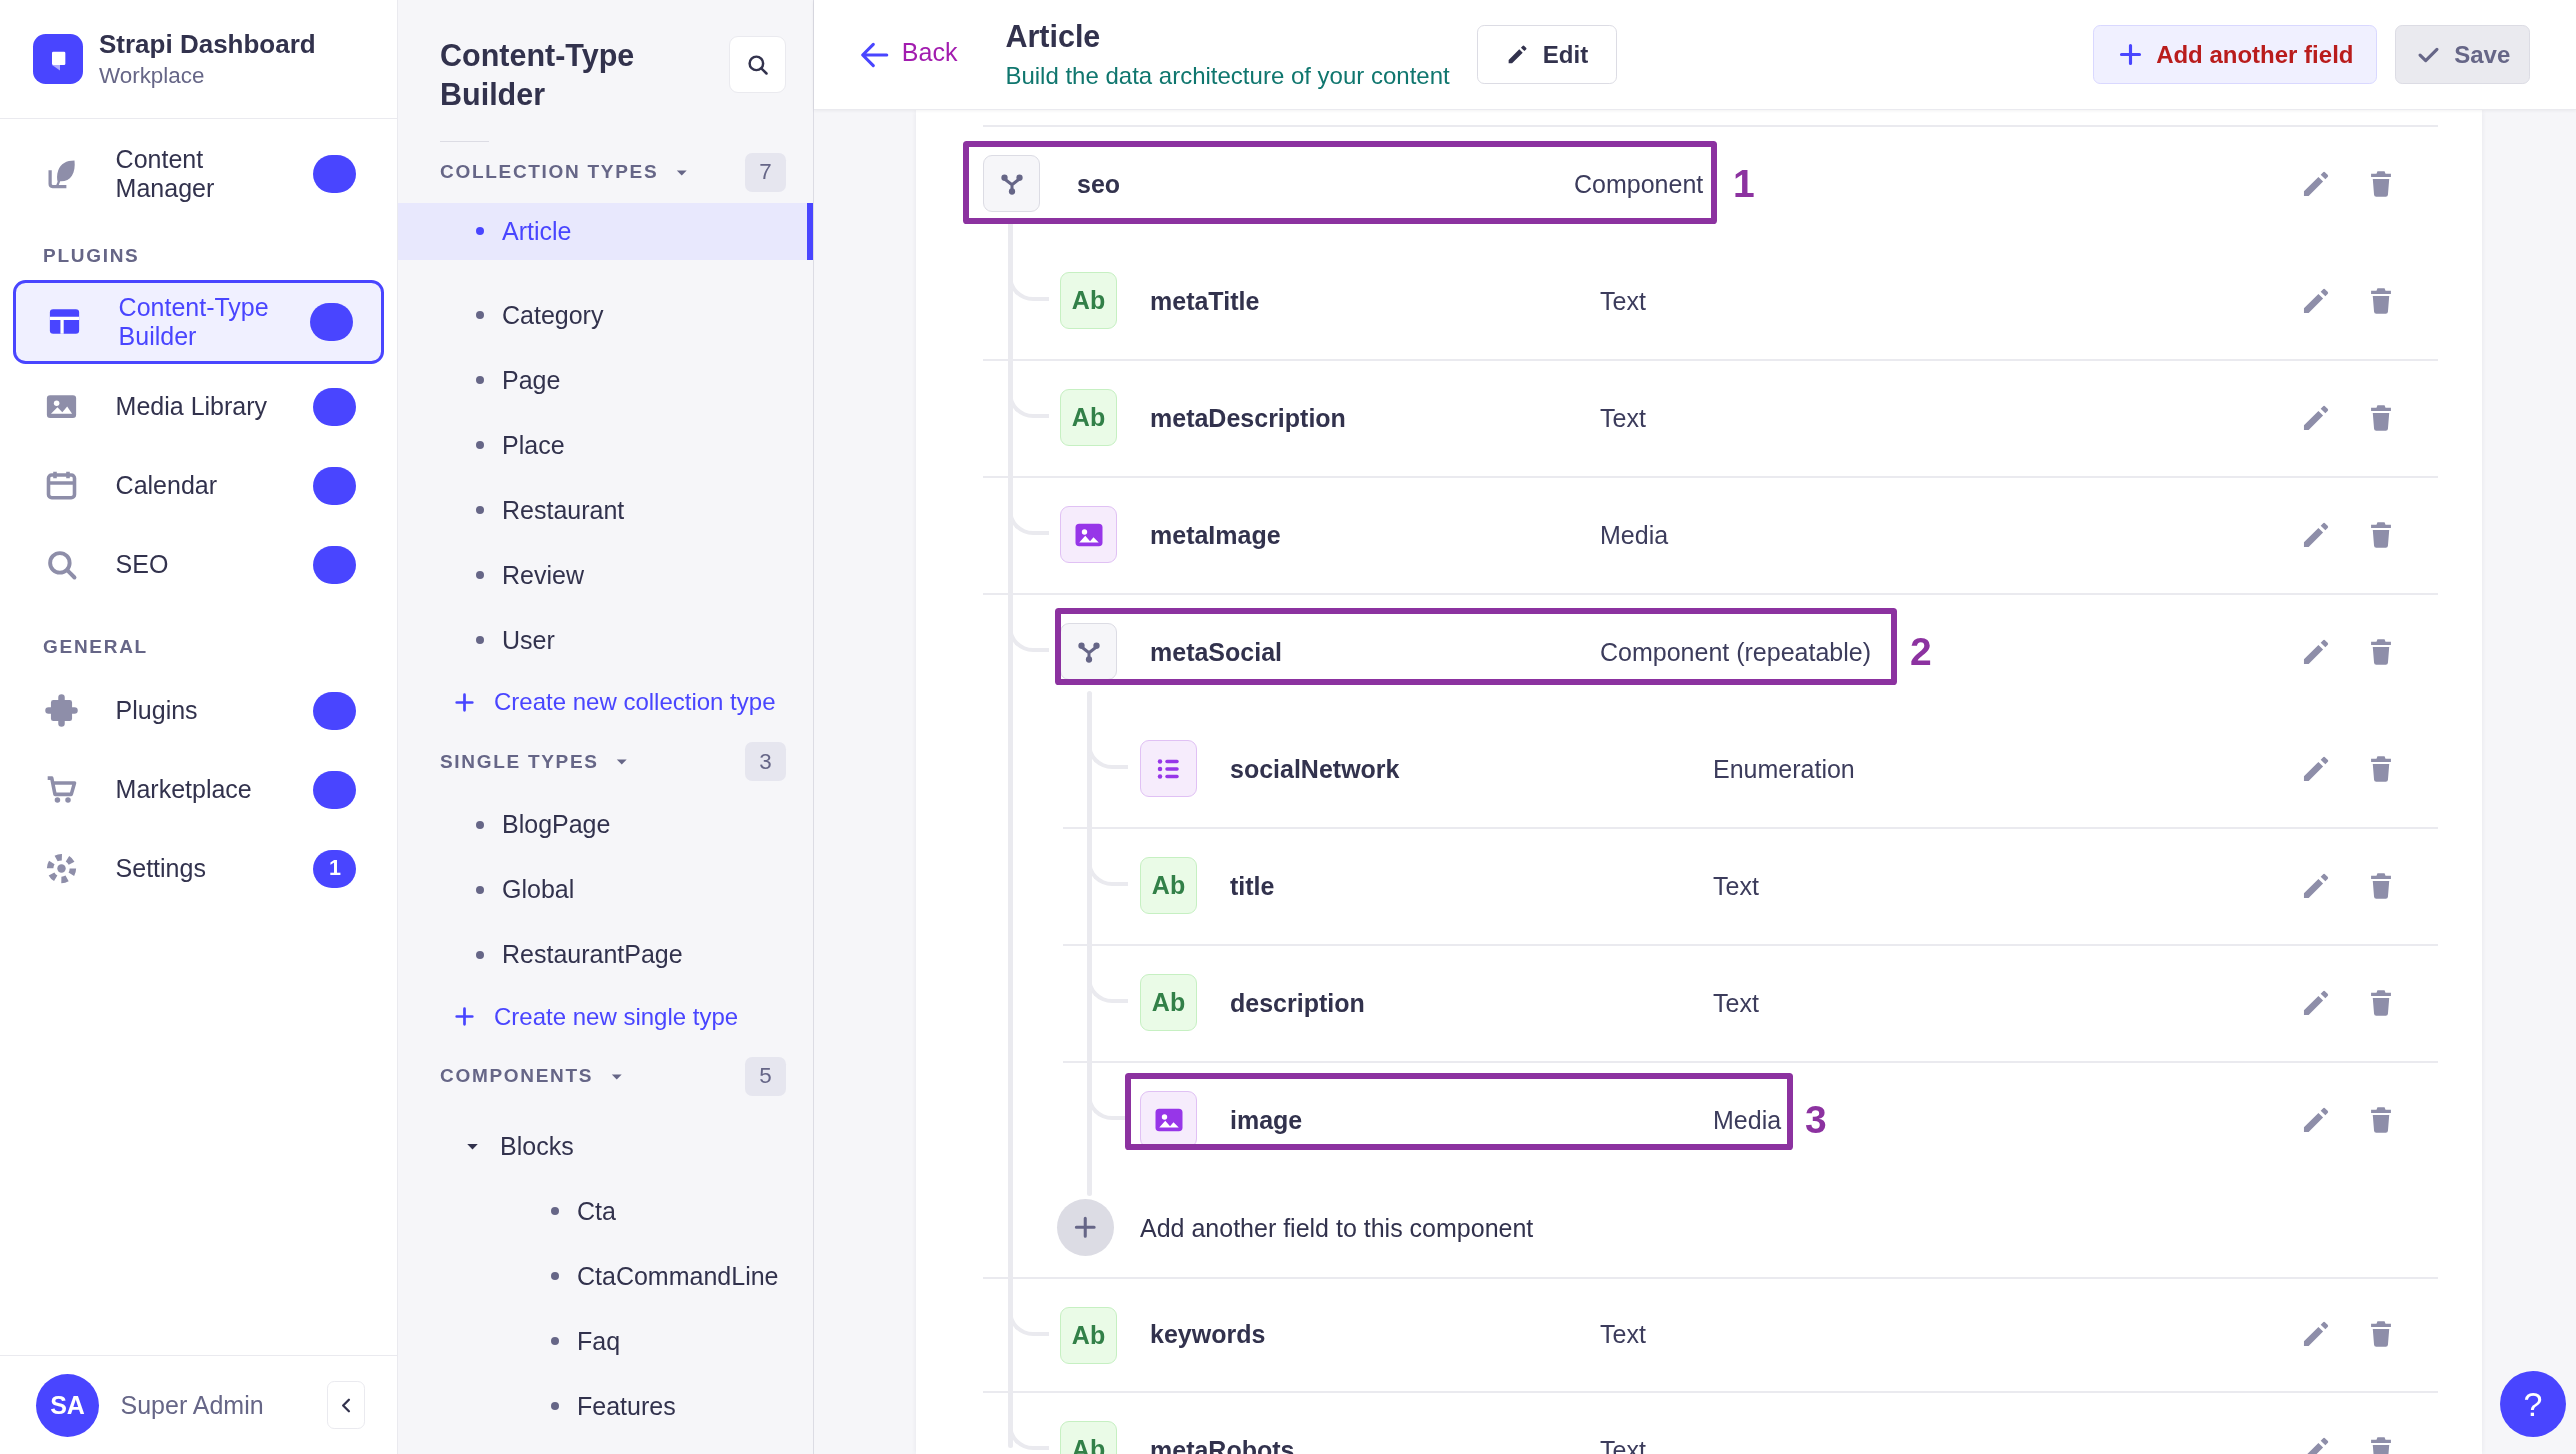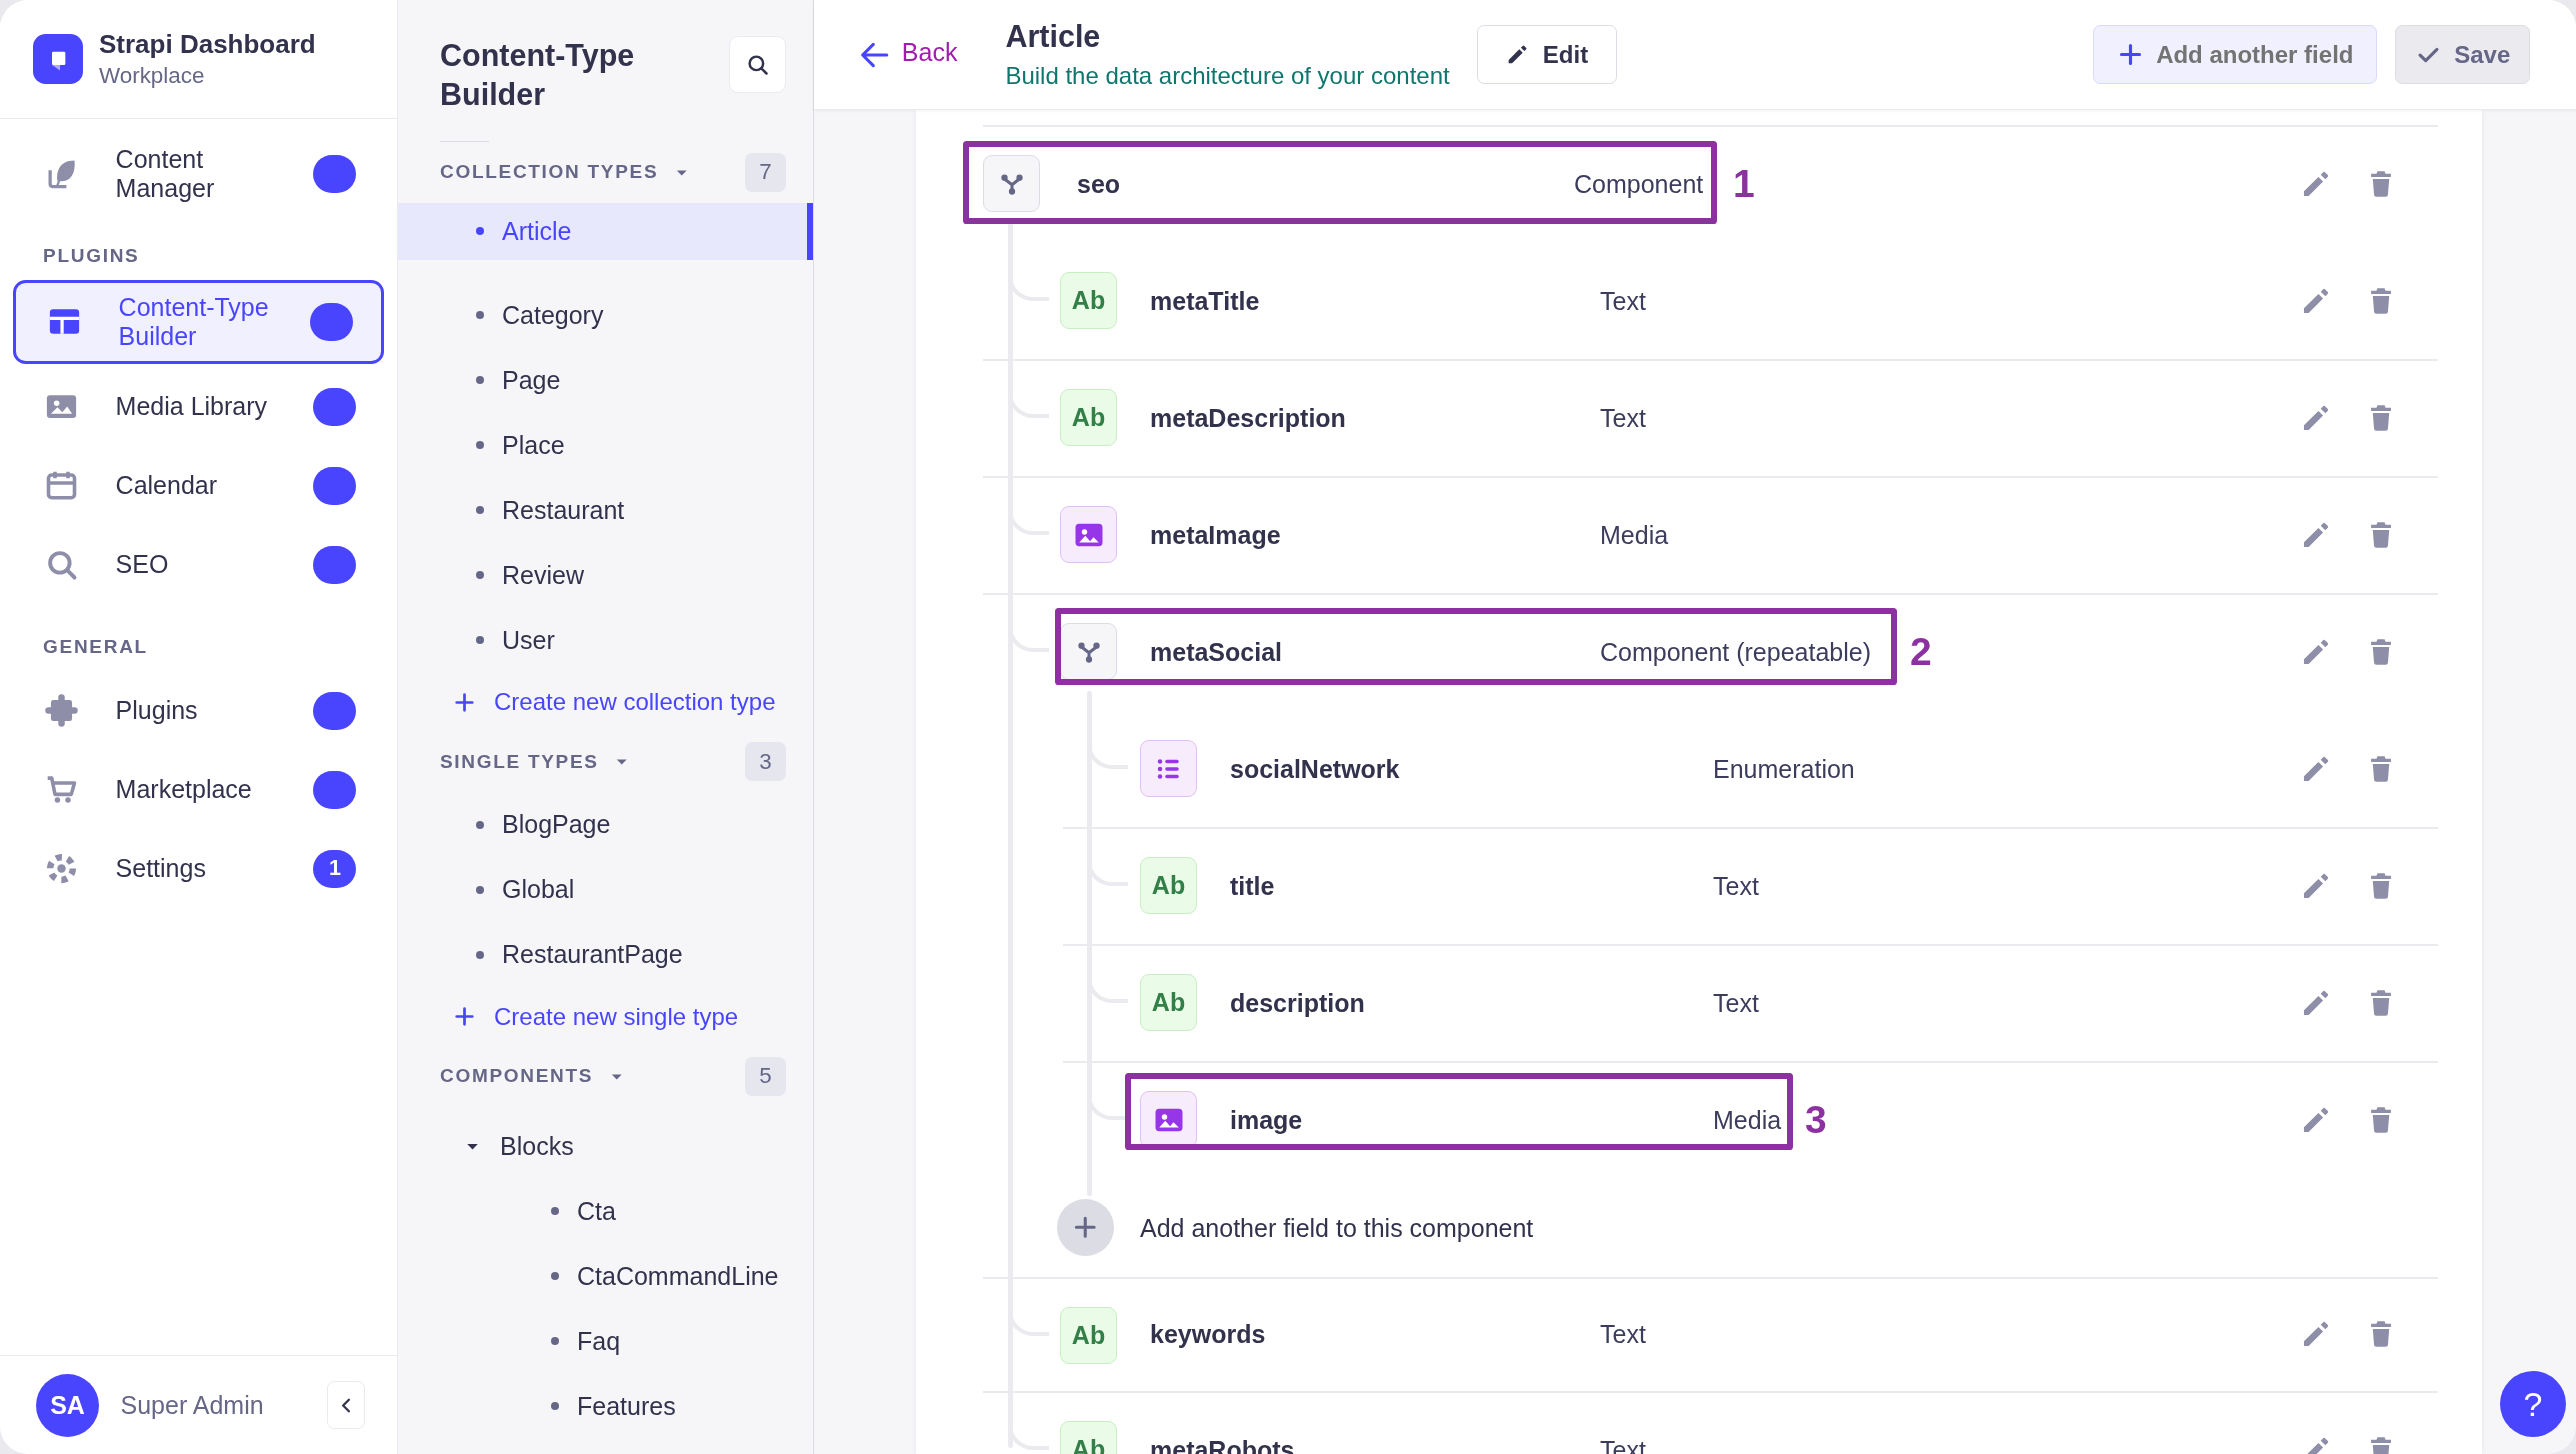--- a/index.html
+++ b/index.html
@@ -1,17 +1,17 @@
 <!DOCTYPE html>
 <html style="font-size:14.4px"><head>
 <meta charset="utf-8">
 <style>
   html,body{margin:0;padding:0;background:#e9e9ee;}
   #app{position:relative;width:2576px;height:1454px;background:#f6f6f9;overflow:hidden;
-       font-family:"Liberation Sans",sans-serif;color:#32324d;border-radius:28px;}
+       font-family:"Liberation Sans",sans-serif;color:#32324d;}
   svg{display:block}
 
   
   .lsb{position:absolute;left:0;top:0;width:398px;height:1454px;background:#fff;border-right:0.9px solid #eaeaef;box-sizing:border-box;z-index:4}
   .brand{display:flex;align-items:center;gap:16px;height:119px;padding-left:33px;border-bottom:0.9px solid #eaeaef;box-sizing:border-box}
   .logo{width:50px;height:50px;border-radius:12.6px;background:#4945ff;display:flex;align-items:center;justify-content:center;flex:none}
   .brand-name{font-size:26px;font-weight:700;line-height:30.5px}
   .brand-ws{font-size:22.4px;color:#666687;margin-top:2.7px}
   .nav{padding:15.3px 12.6px 0}
   .nav-item{display:flex;align-items:center;gap:34px;height:79px;padding:0 9px 0 28px;font-size:25px;border-radius:12.6px;box-sizing:border-box;cursor:pointer}
@@ -44,21 +44,21 @@
   .sn-item.sn-sub{padding-left:153px}
 
   
   .mhead{position:absolute;left:814px;top:0;width:1762px;height:110px;background:#fff;border-bottom:0.9px solid #eaeaef;box-shadow:0 0.9px 3.6px rgba(33,33,52,.08);display:flex;align-items:center;padding:0 46px 0 43px;box-sizing:border-box;z-index:5}
   .back{display:flex;align-items:flex-start;gap:10.8px;color:#a21caf;font-size:25px;cursor:pointer;flex:none}
   .ht{margin-left:48px}
   .ht-title{font-size:30.5px;font-weight:700}
   .ht-sub{font-size:24px;color:#0f766e;margin-top:7.2px}
   .btn{display:flex;align-items:center;justify-content:center;gap:12.6px;height:59px;border-radius:7.2px;font-size:24px;font-weight:600;box-sizing:border-box;cursor:pointer}
   .btn-edit{margin-left:27px;width:140px;background:#fff;border:0.9px solid #dcdce4;color:#32324d}
-  .btn-add{margin-left:auto;width:284px;background:#f0f0ff;border:0.9px solid #d9d8ff;color:#737373}
+  .btn-add{margin-left:auto;width:284px;background:#f0f0ff;border:0.9px solid #d9d8ff;color:#b91c1c}
   .btn-save{margin-left:18px;width:135px;background:#eaeaef;border:0.9px solid #dcdce4;color:#666687}
 
   
   .card{position:absolute;left:916px;top:110px;width:1566px;height:1344px;background:#fff;overflow:hidden;box-shadow:0 0.9px 5.4px rgba(33,33,52,.07);z-index:2}
   .vline{position:absolute;width:4.5px;background:#eaeaef;border-radius:3.6px;z-index:0}
   #vline1{left:92px;top:112px;height:1226px}
   #vline2{left:171px;top:581px;height:505px}
   .rows{position:relative;padding-top:15.3px}
   .frow{position:relative;height:117px}
   .frow.add-row{height:99px}

